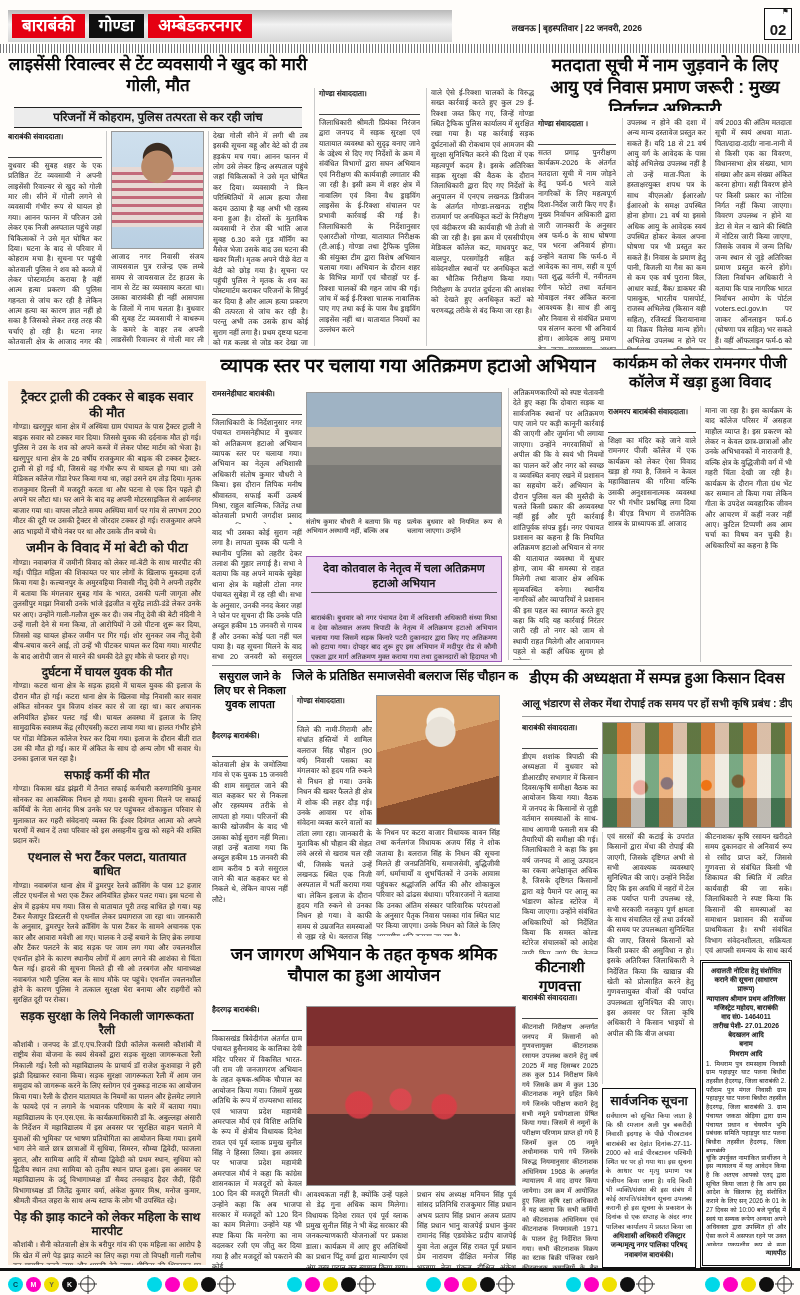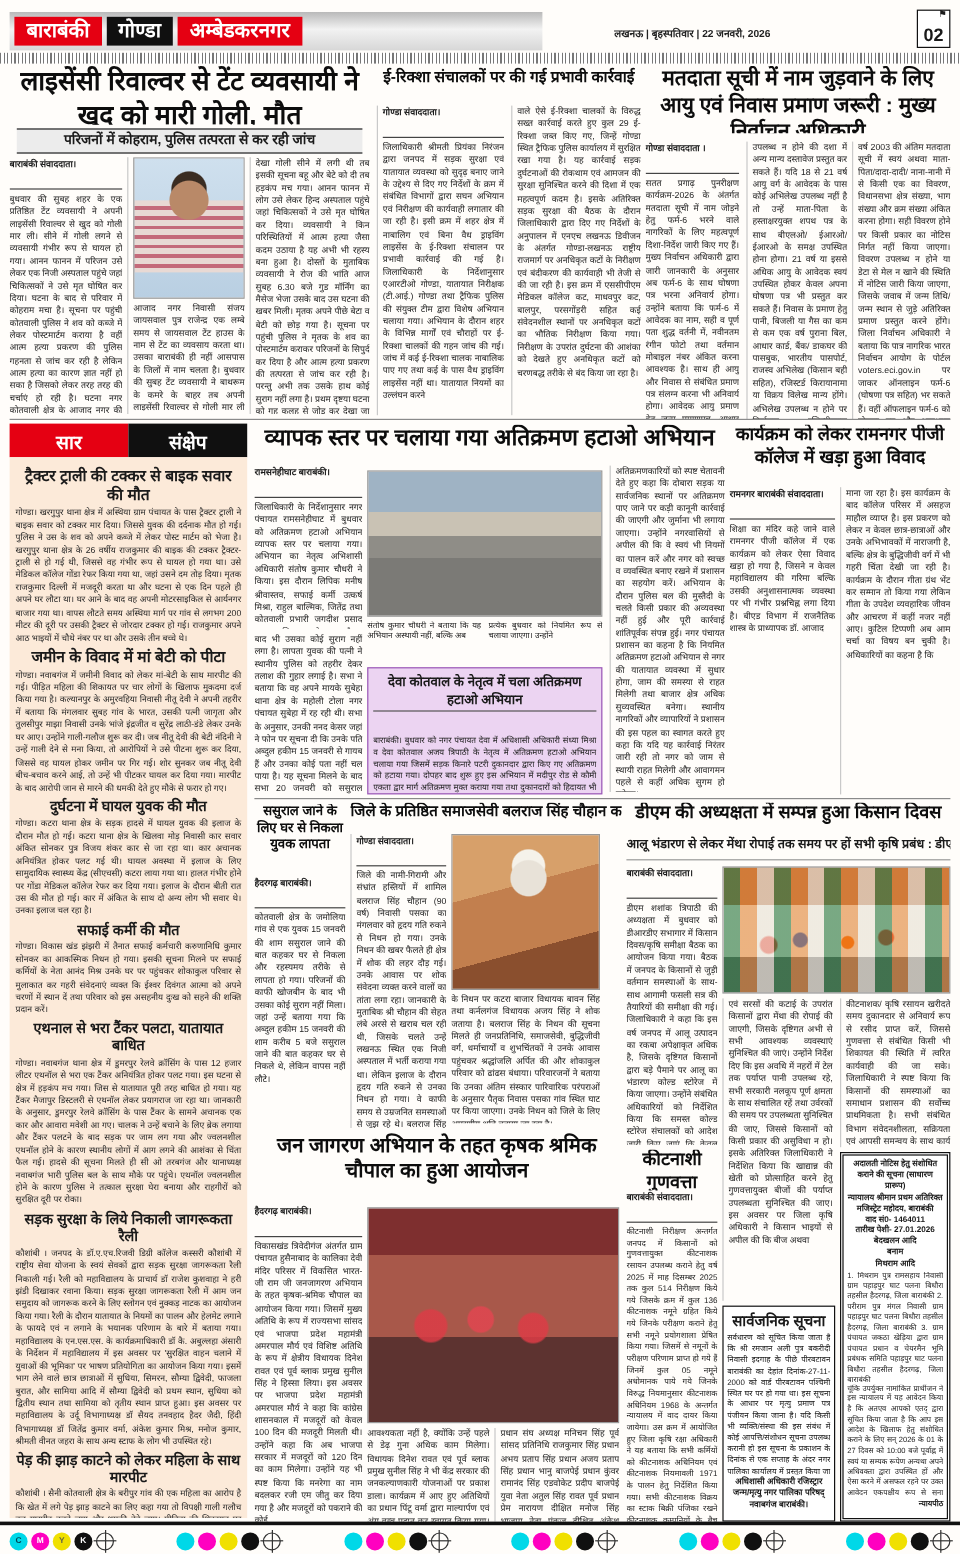--- a/index.html
+++ b/index.html
@@ -70,39 +70,38 @@
     <div class="region black">गोण्डा</div>
     <div class="region red">अम्बेडकरनगर</div>
   </div>
   <div class="dateline">लखनऊ | बृहस्पतिवार | 22 जनवरी, 2026</div>
   <div class="pagebox">
     <span class="flag">⚑</span>
     <span>02</span>
   </div>
   <div class="stripes"></div>
 
-  <div class="abs h-xl" style="left:8px;top:54px;width:300px;height:50px;font-size:22px;">लाइसेंसी रिवाल्वर से टेंट व्यवसायी ने खुद को मारी गोली, मौत</div>
+  <div class="abs h-xl" style="left:8px;top:54px;width:300px;height:50px;font-size:17px;">लाइसेंसी रिवाल्वर से टेंट व्यवसायी ने खुद को मारी गोली, मौत</div>
   <div class="abs subhead" style="left:14px;top:107px;width:288px;height:19px;font-size:11.5px;line-height:18px;">परिजनों में कोहराम, पुलिस तत्परता से कर रही जांच</div>
   <div class="col" style="left:8px;top:131px;width:94px;height:214px;">
     <span class="byline">बाराबंकी संवाददाता।</span>
     <div class="bt" style="height:190px;">बुधवार की सुबह शहर के एक प्रतिष्ठित टेंट व्यवसायी ने अपनी लाइसेंसी रिवाल्वर से खुद को गोली मार ली। सीने में गोली लगने से व्यवसायी गंभीर रूप से घायल हो गया। आनन फानन में परिजन उसे लेकर एक निजी अस्पताल पहुंचे जहां चिकित्सकों ने उसे मृत घोषित कर दिया। घटना के बाद से परिवार में कोहराम मचा है। सूचना पर पहुंची कोतवाली पुलिस ने शव को कब्जे में लेकर पोस्टमार्टम कराया है वहीं आत्म हत्या प्रकरण की पुलिस गहनता से जांच कर रही है लेकिन आत्म हत्या का कारण ज्ञात नहीं हो सका है जिसको लेकर तरह तरह की चर्चाएं हो रही है। घटना नगर कोतवाली क्षेत्र के आजाद नगर की है। मिली जानकारी के अनुसार</div>
   </div>
   <div class="col vr" style="left:106px;top:131px;width:98px;height:214px;">
     <div class="photo" style="width:100%;height:118px;background:
       radial-gradient(circle at 50% 30%, #b98968 0 17%, transparent 18%),
       radial-gradient(circle at 50% 22%, #3a2c22 0 14%, transparent 15%),
       repeating-linear-gradient(180deg,#e8d9d4 0 5px,#c46a7a 5px 8px) 0 62%/100% 60px no-repeat,
       linear-gradient(#cfe0ee,#b9cfe2);"></div>
     <div class="bt" style="height:90px;margin-top:3px;">आजाद नगर निवासी संजय जायसवाल पुत्र राजेन्द्र एक लम्बे समय से जायसवाल टेंट हाउस के नाम से टेंट का व्यवसाय करता था। उसका बाराबंकी ही नहीं आसपास के जिलों में नाम चलता है। बुधवार की सुबह टेंट व्यवसायी ने बाथरूम के कमरे के बाहर तब अपनी लाइसेंसी रिवाल्वर से गोली मार ली जब लड़का और बहू मॉर्निंग वॉक पर गये थे। तब गोली की आवाज सुनकर आसपास के लोग मौके पर पहुंच गए जहां उसे खून से लथपथ</div>
   </div>
   <div class="col vr" style="left:208px;top:131px;width:100px;height:214px;">
     <div class="bt" style="height:214px;">देखा गोली सीने में लगी थी तब इसकी सूचना बहू और बेटे को दी तब हड़कंप मच गया। आनन फानन में लोग उसे लेकर हिन्द अस्पताल पहुंचे जहां चिकित्सकों ने उसे मृत घोषित कर दिया। व्यवसायी ने किन परिस्थितियों में आत्म हत्या जैसा कदम उठाया है यह अभी भी रहस्य बना हुआ है। दोस्तों के मुताबिक व्यवसायी ने रोज की भांति आज सुबह 6.30 बजे गुड मॉर्निंग का मैसेज भेजा उसके बाद उस घटना की खबर मिली। मृतक अपने पीछे बेटा व बेटी को छोड़ गया है। सूचना पर पहुंची पुलिस ने मृतक के शव का पोस्टमार्टम कराकर परिजनों के सिपुर्द कर दिया है और आत्म हत्या प्रकरण की तत्परता से जांच कर रही है। परन्तु अभी तक उसके हाथ कोई सुराग नहीं लगा है। प्रथम दृष्टया घटना को गृह कलह से जोड़ कर देखा जा रहा है।</div>
   </div>
 
-  <div class="abs h-xl" style="left:314px;top:56px;width:220px;height:26px;font-size:13px;white-space:nowrap;">ई-रिक्शा संचालकों पर की गई प्रभावी कार्रवाई</div>
   <div class="col vr" style="left:314px;top:88px;width:106px;height:258px;">
     <span class="byline">गोण्डा संवाददाता।</span>
     <div class="bt" style="height:234px;">जिलाधिकारी श्रीमती प्रियंका निरंजन द्वारा जनपद में सड़क सुरक्षा एवं यातायात व्यवस्था को सुदृढ़ बनाए जाने के उद्देश्य से दिए गए निर्देशों के क्रम में संबंधित विभागों द्वारा सघन अभियान एवं निरीक्षण की कार्यवाही लगातार की जा रही है। इसी क्रम में शहर क्षेत्र में नाबालिग एवं बिना वैध ड्राइविंग लाइसेंस के ई-रिक्शा संचालन पर प्रभावी कार्रवाई की गई है। जिलाधिकारी के निर्देशानुसार एआरटीओ गोण्डा, यातायात निरीक्षक (टी.आई.) गोण्डा तथा ट्रैफिक पुलिस की संयुक्त टीम द्वारा विशेष अभियान चलाया गया। अभियान के दौरान शहर के विभिन्न मार्गों एवं चौराहों पर ई-रिक्शा चालकों की गहन जांच की गई। जांच में कई ई-रिक्शा चालक नाबालिक पाए गए तथा कई के पास वैध ड्राइविंग लाइसेंस नहीं था। यातायात नियमों का उल्लंघन करने</div>
   </div>
   <div class="col vr" style="left:426px;top:88px;width:108px;height:258px;">
     <div class="bt" style="height:258px;">वाले ऐसे ई-रिक्शा चालकों के विरुद्ध सख्त कार्रवाई करते हुए कुल 29 ई-रिक्शा जब्त किए गए, जिन्हें गोण्डा स्थित ट्रैफिक पुलिस कार्यालय में सुरक्षित रखा गया है। यह कार्रवाई सड़क दुर्घटनाओं की रोकथाम एवं आमजन की सुरक्षा सुनिश्चित करने की दिशा में एक महत्वपूर्ण कदम है। इसके अतिरिक्त सड़क सुरक्षा की बैठक के दौरान जिलाधिकारी द्वारा दिए गए निर्देशों के अनुपालन में एनएच लखनऊ डिवीजन के अंतर्गत गोण्डा-लखनऊ राष्ट्रीय राजमार्ग पर अनधिकृत कटों के निरीक्षण एवं बंदीकरण की कार्यवाही भी तेजी से की जा रही है। इस क्रम में एससीपीएम मेडिकल कॉलेज कट, माधवपुर कट, बालपुर, परसगोंड़री सहित कई संवेदनशील स्थानों पर अनधिकृत कटों का भौतिक निरीक्षण किया गया। निरीक्षण के उपरांत दुर्घटना की आशंका को देखते हुए अनधिकृत कटों को चरणबद्ध तरीके से बंद किया जा रहा है।</div>
   </div>
 
   <div class="abs h-xl" style="left:538px;top:55px;width:254px;height:56px;font-size:17.5px;">मतदाता सूची में नाम जुड़वाने के लिए आयु एवं निवास प्रमाण जरूरी : मुख्य निर्वाचन अधिकारी</div>
   <div class="col" style="left:538px;top:118px;width:78px;height:232px;">
@@ -111,24 +110,20 @@
   </div>
   <div class="col vr" style="left:622px;top:118px;width:84px;height:232px;">
     <div class="bt" style="height:232px;">उपलब्ध न होने की दशा में अन्य मान्य दस्तावेज प्रस्तुत कर सकते हैं। यदि 18 से 21 वर्ष आयु वर्ग के आवेदक के पास कोई अभिलेख उपलब्ध नहीं है तो उन्हें माता-पिता के हस्ताक्षरयुक्त शपथ पत्र के साथ बीएलओ/ ईआरओ/ ईआरओ के समक्ष उपस्थित होना होगा। 21 वर्ष या इससे अधिक आयु के आवेदक स्वयं उपस्थित होकर केवल अपना घोषणा पत्र भी प्रस्तुत कर सकते हैं। निवास के प्रमाण हेतु पानी, बिजली या गैस का कम से कम एक वर्ष पुराना बिल, आधार कार्ड, बैंक/ डाकघर की पासबुक, भारतीय पासपोर्ट, राजस्व अभिलेख (किसान बही सहित), रजिस्टर्ड किरायानामा या विक्रय विलेख मान्य होंगे। अभिलेख उपलब्ध न होने पर निर्वाचक रजिस्ट्रीकरण अधिकारी द्वारा स्थलीय सत्यापन कराया जाएगा। घोषणा पत्र में</div>
   </div>
   <div class="col vr" style="left:710px;top:118px;width:82px;height:232px;">
     <div class="bt" style="height:232px;">वर्ष 2003 की अंतिम मतदाता सूची में स्वयं अथवा माता-पिता/दादा-दादी/ नाना-नानी में से किसी एक का विवरण, विधानसभा क्षेत्र संख्या, भाग संख्या और क्रम संख्या अंकित करना होगा। सही विवरण होने पर किसी प्रकार का नोटिस निर्गत नहीं किया जाएगा। विवरण उपलब्ध न होने या डेटा से मेल न खाने की स्थिति में नोटिस जारी किया जाएगा, जिसके जवाब में जन्म तिथि/जन्म स्थान से जुड़े अतिरिक्त प्रमाण प्रस्तुत करने होंगे। जिला निर्वाचन अधिकारी ने बताया कि पात्र नागरिक भारत निर्वाचन आयोग के पोर्टल voters.eci.gov.in पर जाकर ऑनलाइन फर्म-6 (घोषणा पत्र सहित) भर सकते हैं। वहीं ऑफलाइन फर्म-6 को घोषणा पत्र और आवश्यक अभिलेखों के साथ बीएलओ अथवा सहायक निर्वाचक रजिस्ट्रीकरण अधिकारी/ निर्वाचक रजिस्ट्रीकरण अधिकारी के पास जमा किया जा सकता है।</div>
   </div>
 
   <div class="hline" style="left:8px;top:349px;width:784px;"></div>
 
-  <div class="saar-hd" style="left:8px;top:353px;width:198px;height:28px;">
-    <div style="background:#e50012;">सार</div>
-    <div style="background:#101010;">संक्षेप</div>
-  </div>
   <div class="saar-body" style="left:8px;top:381px;width:198px;height:884px;">
     <div>
       <div class="saar-it-h" style="font-size:13px;">ट्रैक्टर ट्राली की टक्कर से बाइक सवार की मौत</div>
       <div class="saar-it-b">गोण्डा। खरगुपुर थाना क्षेत्र में अस्थिया ग्राम पंचायत के पास ट्रैक्टर ट्राली ने बाइक सवार को टक्कर मार दिया। जिससे युवक की दर्दनाक मौत हो गई। पुलिस ने उस के शव को अपने कब्जे में लेकर पोस्ट मार्टम को भेजा है। खरगुपुर थाना क्षेत्र के 26 वर्षीय राजकुमार की बाइक की टक्कर ट्रैक्टर-ट्राली से हो गई थी, जिससे वह गंभीर रूप से घायल हो गया था। उसे मेडिकल कॉलेज गोंडा रेफर किया गया था, जहां उसने दम तोड़ दिया। मृतक राजकुमार दिल्ली में मजदूरी करता था और घटना से एक दिन पहले ही अपने घर लौटा था। घर आने के बाद वह अपनी मोटरसाइकिल से आर्यनगर बाजार गया था। वापस लौटते समय अस्थिया मार्ग पर गांव से लगभग 200 मीटर की दूरी पर उसकी ट्रैक्टर से जोरदार टक्कर हो गई। राजकुमार अपने आठ भाइयों में चौथे नंबर पर था और उसके तीन बच्चे थे।</div>
     </div>
     <div>
       <div class="saar-it-h" style="font-size:13px;">जमीन के विवाद में मां बेटी को पीटा</div>
       <div class="saar-it-b">गोण्डा। नवाबगंज में जमीनी विवाद को लेकर मां-बेटी के साथ मारपीट की गई। पीड़ित महिला की शिकायत पर चार लोगों के खिलाफ मुकदमा दर्ज किया गया है। कल्यानपुर के अमुरवहिया निवासी नीतू देवी ने अपनी तहरीर में बताया कि मंगलवार सुबह गांव के भारत, उसकी पत्नी जागृता और तुलसीपुर माझा निवासी उनके भांजे इंद्रजीत व सुरेंद्र लाठी-डंडे लेकर उनके घर आए। उन्होंने गाली-गलौज शुरू कर दी। जब नीतू देवी की बेटी नंदिनी ने उन्हें गाली देने से मना किया, तो आरोपियों ने उसे पीटना शुरू कर दिया, जिससे वह घायल होकर जमीन पर गिर गई। शोर सुनकर जब नीतू देवी बीच-बचाव करने आई, तो उन्हें भी पीटकर घायल कर दिया गया। मारपीट के बाद आरोपी जान से मारने की धमकी देते हुए मौके से फरार हो गए।</div>
     </div>
     <div>
@@ -175,21 +170,21 @@
     <div class="deva-h">देवा कोतवाल के नेतृत्व में चला अतिक्रमण हटाओ अभियान</div>
     <div class="bt" style="height:80px;font-size:6.9px;">बाराबंकी। बुधवार को नगर पंचायत देवा में अधिशासी अधिकारी संध्या मिश्रा व देवा कोतवाल अजय त्रिपाठी के नेतृत्व में अतिक्रमण हटाओ अभियान चलाया गया जिसमें सड़क किनारे पटरी दुकानदार द्वारा किए गए अतिक्रमण को हटाया गया। दोपहर बाद शुरू हुए इस अभियान में मदीपुर रोड से कौमी एकता द्वार मार्ग अतिक्रमण मुक्त कराया गया तथा दुकानदारों को हिदायत भी दी गई कि यदि उन्होंने दोबारा मार्ग पर अतिक्रमण किया तो उनके खिलाफ वैधानिक कार्यवाही भी की जा सकती है। इस अवसर पर अधिशासी अधिकारी नगर पंचायत देवा संध्या मिश्रा के अलावा देवा कोतवाल अजय त्रिपाठी द्वारा बाबू मोहन वाल्मीकि समेत नगर पंचायत देवा का समस्त स्टाफ मौके पर मौजूद रहा।</div>
   </div>
 
   <div class="col" style="left:212px;top:528px;width:90px;height:134px;">
     <div class="bt" style="height:134px;">बाद भी उसका कोई सुराग नहीं लगा है। लापता युवक की पत्नी ने स्थानीय पुलिस को तहरीर देकर तलाश की गुहार लगाई है। सभा ने बताया कि वह अपने मायके सुबेहा थाना क्षेत्र के महोली टोला नगर पंचायत सुबेहा में रह रही थी। सभा के अनुसार, उनकी ननद केसर जहां ने फोन पर सूचना दी कि उनके पति अब्दुल हकीम 15 जनवरी से गायब हैं और उनका कोई पता नहीं चल पाया है। यह सूचना मिलने के बाद सभा 20 जनवरी को ससुराल जमोलिया पहुंची। ससुराल पहुंचने पर उन्होंने गांव के प्रधान के जरिए पता किया।</div>
   </div>
 
   <div class="abs h-xl" style="left:608px;top:354px;width:184px;height:48px;font-size:15px;">कार्यक्रम को लेकर रामनगर पीजी कॉलेज में खड़ा हुआ विवाद</div>
   <div class="col" style="left:608px;top:406px;width:88px;height:256px;">
-    <span class="byline">रामनगर बाराबंकी संवाददाता।</span>
+    <span class="byline">राअमरप बाराबंकी संवाददाता।</span>
     <div class="bt" style="height:230px;">शिक्षा का मंदिर कहे जाने वाले रामनगर पीजी कॉलेज में एक कार्यक्रम को लेकर ऐसा विवाद खड़ा हो गया है, जिसने न केवल महाविद्यालय की गरिमा बल्कि उसकी अनुशासनात्मक व्यवस्था पर भी गंभीर प्रश्नचिह्न लगा दिया है। बीएड विभाग में राजनैतिक शास्त्र के प्राध्यापक डॉ. आजाद</div>
   </div>
   <div class="col vr" style="left:700px;top:406px;width:92px;height:256px;">
     <div class="bt" style="height:256px;">माना जा रहा है। इस कार्यक्रम के बाद कॉलेज परिसर में असहज माहौल व्याप्त है। इस प्रकरण को लेकर न केवल छात्र-छात्राओं और उनके अभिभावकों में नाराजगी है, बल्कि क्षेत्र के बुद्धिजीवी वर्ग में भी गहरी चिंता देखी जा रही है। कार्यक्रम के दौरान गीता ग्रंथ भेंट कर सम्मान तो किया गया लेकिन गीता के उपदेश व्यवहारिक जीवन और आचरण में कहीं नजर नहीं आए। कुटिल टिप्पणी अब आम चर्चा का विषय बन चुकी है। अधिकारियों का कहना है कि</div>
   </div>
 
   <div class="hline" style="left:212px;top:665px;width:580px;"></div>
 
   <div class="col" style="left:212px;top:670px;width:76px;height:270px;">
     <div class="h-xl" style="font-size:11px;height:60px;">ससुराल जाने के लिए घर से निकला युवक लापता</div>

